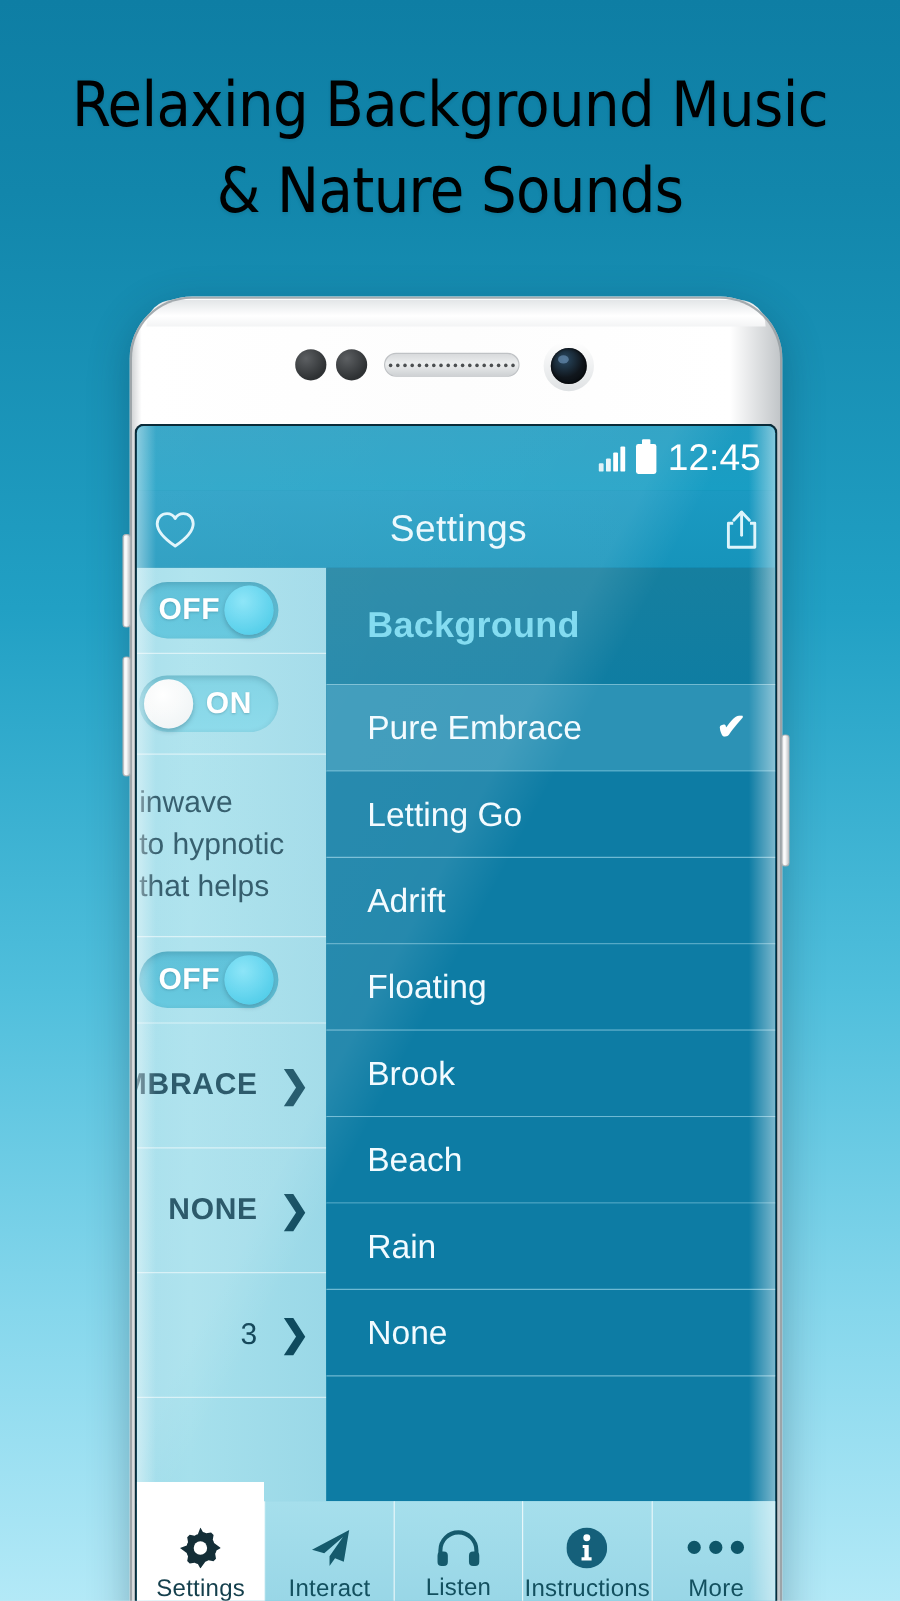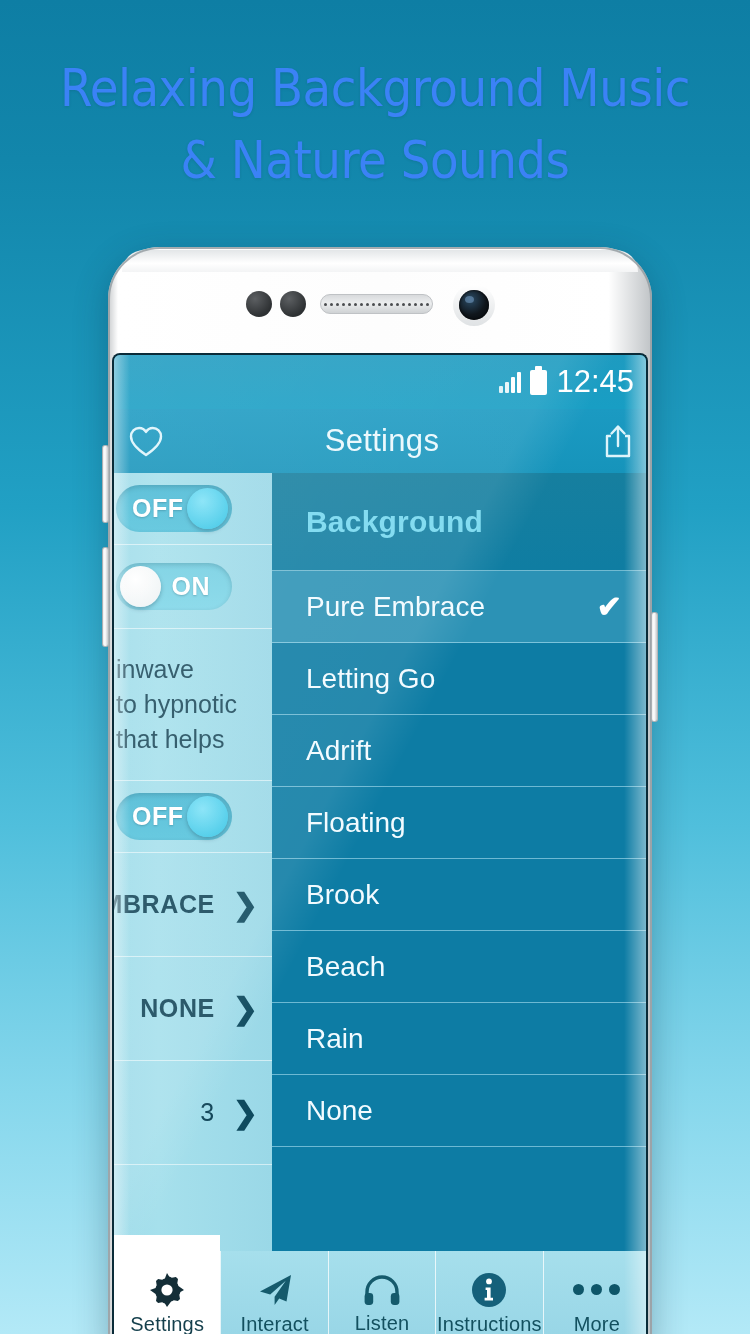--- a/index.html
+++ b/index.html
@@ -8,21 +8,21 @@
     font-family:"Liberation Sans", sans-serif;
     background:linear-gradient(to bottom,
       #0e7ea4 0%, #1286ab 12%, #21a0c4 38%,
       #50bfdc 62%, #86d7ec 82%, #b3e9f7 100%);
     position:relative;
   }
 
   
   .promo {
     position:absolute; top:52px; left:0; width:750px;
-    text-align:center; color:#3b82f6;
+    text-align:center; color:#000000;
     font-family:"DejaVu Sans Condensed","Liberation Sans", sans-serif;
     font-size:52px; line-height:72px; font-weight:400;
     letter-spacing:-0.5px;
     text-shadow:0 1px 3px rgba(0,0,0,0.10);
   }
   .promo .l2 { display:block; }
 
   
   .phone {
     position:absolute; left:108px; top:247px;

